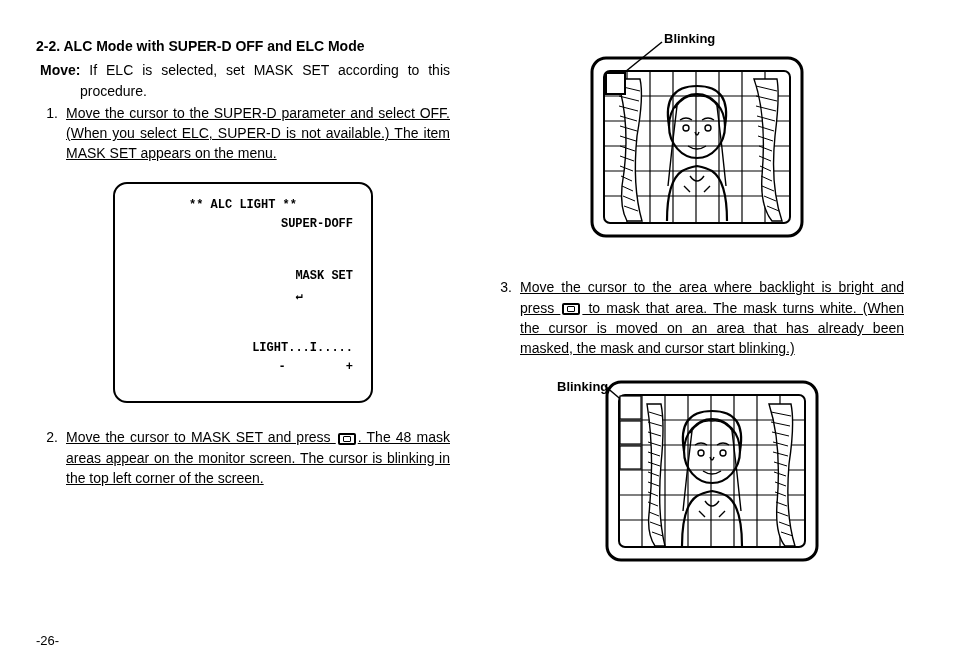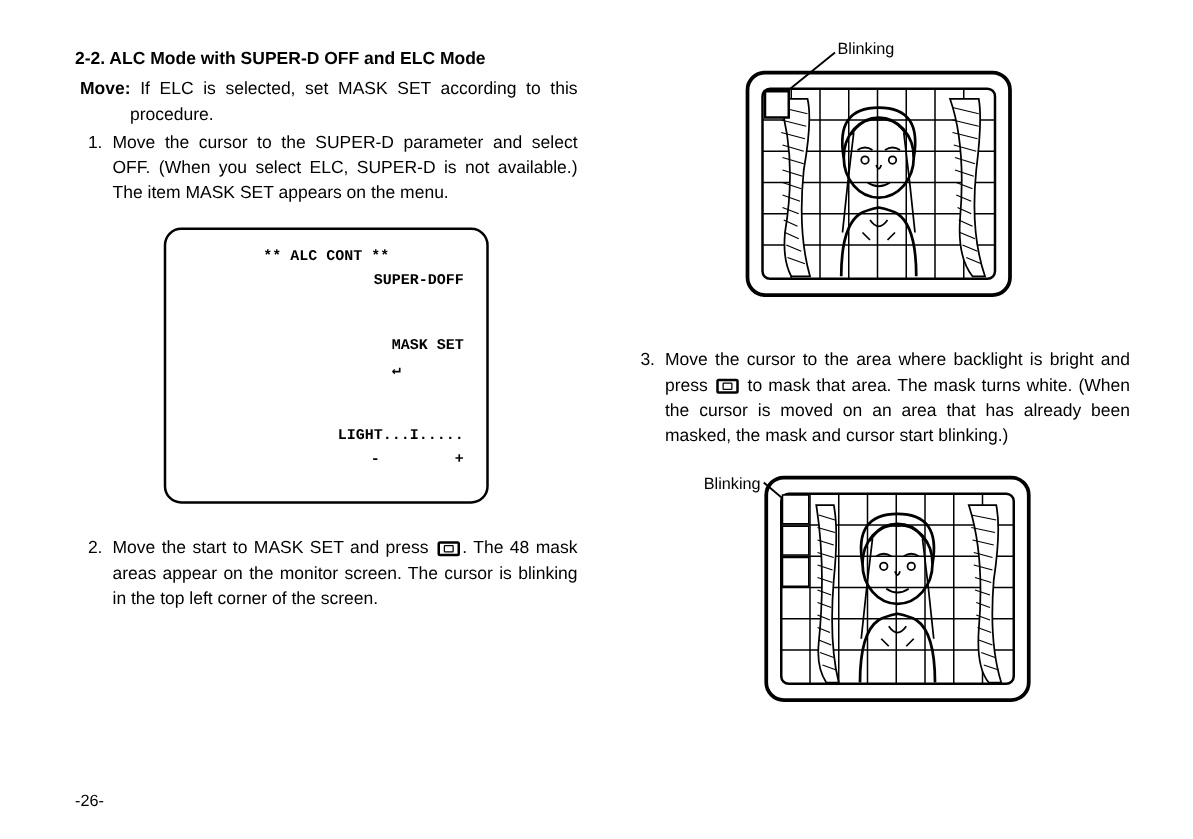--- a/index.html
+++ b/index.html
@@ -8,21 +8,21 @@
     background: #fff;
     font-family: Arial, Helvetica, sans-serif;
     color: #000;
     font-size: 14px;
     line-height: 1.45;
   }
   .page {
     width: 954px;
     height: 671px;
     box-sizing: border-box;
-    padding: 36px 50px 20px 60px;
+    padding: 36px 50px 20px 36px;
     display: flex;
     flex-direction: column;
     justify-content: space-between;
   }
   .cols {
     display: flex;
     gap: 40px;
   }
   .col {
     flex: 1 1 0;
@@ -47,20 +47,21 @@
     margin-bottom: 6px;
   }
   .step-num {
     width: 22px;
     flex: 0 0 22px;
     text-align: right;
   }
   .step-body {
     flex: 1;
     text-align: justify;
+    text-decoration: underline;
   }
   .menu-box {
     width: 220px;
     margin: 18px auto 24px;
     border: 2px solid #000;
     border-radius: 14px;
     padding: 12px 18px 10px;
     font-family: "Courier New", monospace;
     font-weight: bold;
     font-size: 12px;
@@ -79,20 +80,21 @@
     margin: 0 auto 26px;
   }
   .fig-wrap2 {
     position: relative;
     width: 280px;
     margin: 0 auto 10px;
   }
   .blink-label {
     position: absolute;
     font-size: 13px;
+    font-weight: bold;
   }
   .blink-top {
     top: -6px;
     left: 92px;
   }
   .blink-left {
     top: 14px;
     left: 0;
   }
   .callout-line {
@@ -173,21 +175,21 @@
         <b>Move:</b>
         <span>If ELC is selected, set MASK SET  according to this procedure.</span>
       </div>
 
       <div class="step">
         <div class="step-num">1.</div>
         <div class="step-body">Move the cursor to the SUPER-D parameter and select OFF. (When you select ELC, SUPER-D is not available.) The item MASK SET appears on the menu.</div>
       </div>
 
       <div class="menu-box">
-        <div class="menu-center">**  ALC  CONT  **</div>
+        <div class="menu-center">**  ALC  LIGHT  **</div>
         <div class="menu-row">
           <span>SUPER-D</span>
           <span>OFF</span>
         </div>
         <div class="blank-line"></div>
         <div class="menu-row">
           <span>
             <span>MASK SET</span>
             <span>↵</span>
           </span>
@@ -201,21 +203,21 @@
         <div class="menu-row" style="justify-content:flex-end;gap:60px;">
           <span>-</span>
           <span>+</span>
         </div>
         <div class="blank-line"></div>
       </div>
 
       <div class="step">
         <div class="step-num">2.</div>
         <div class="step-body">
-          <span>Move the start to MASK SET and press </span><span class="camera-icon"></span><span>. The 48 mask areas appear on the monitor screen. The cursor is blinking in the top left corner of the screen.</span>
+          <span>Move the cursor to MASK SET and press </span><span class="camera-icon"></span><span>. The 48 mask areas appear on the monitor screen. The cursor is blinking in the top left corner of the screen.</span>
         </div>
       </div>
     </div>
 
     <div class="col">
 
       <div class="fig-wrap">
         <span class="blink-label blink-top">Blinking</span>
         <svg width="250" height="210" viewBox="0 0 250 210">
 

